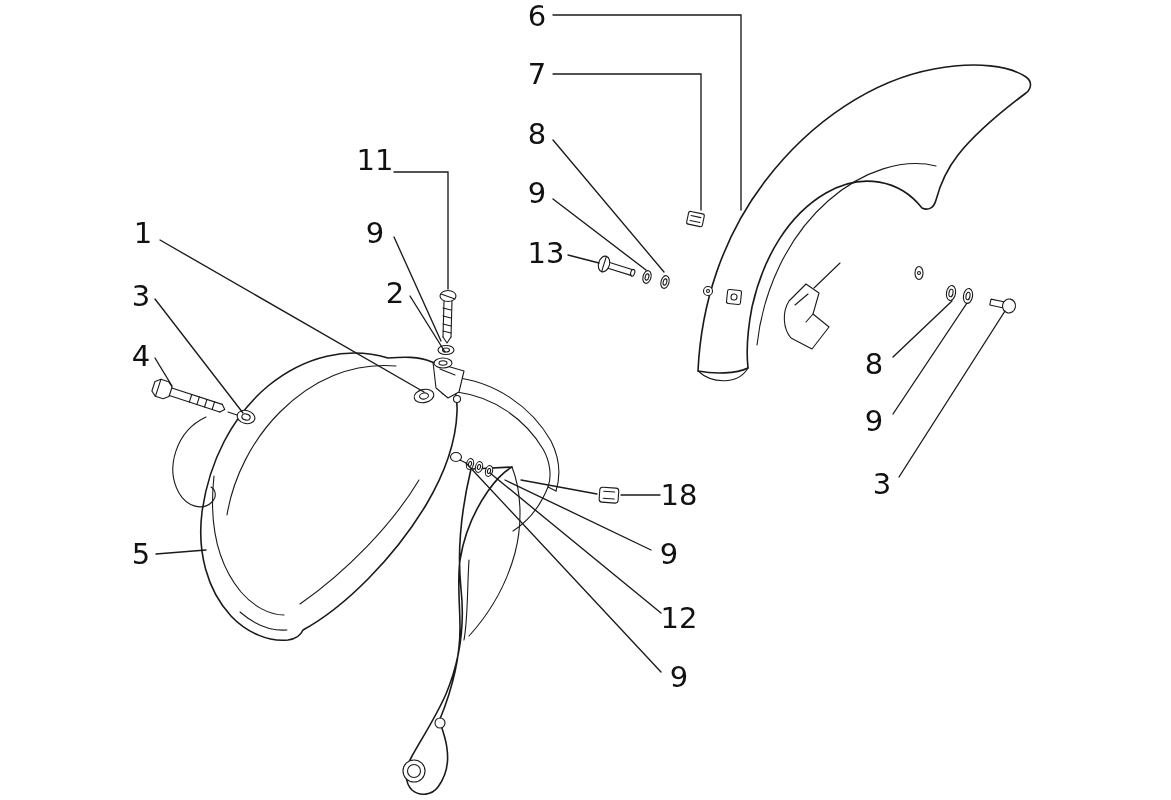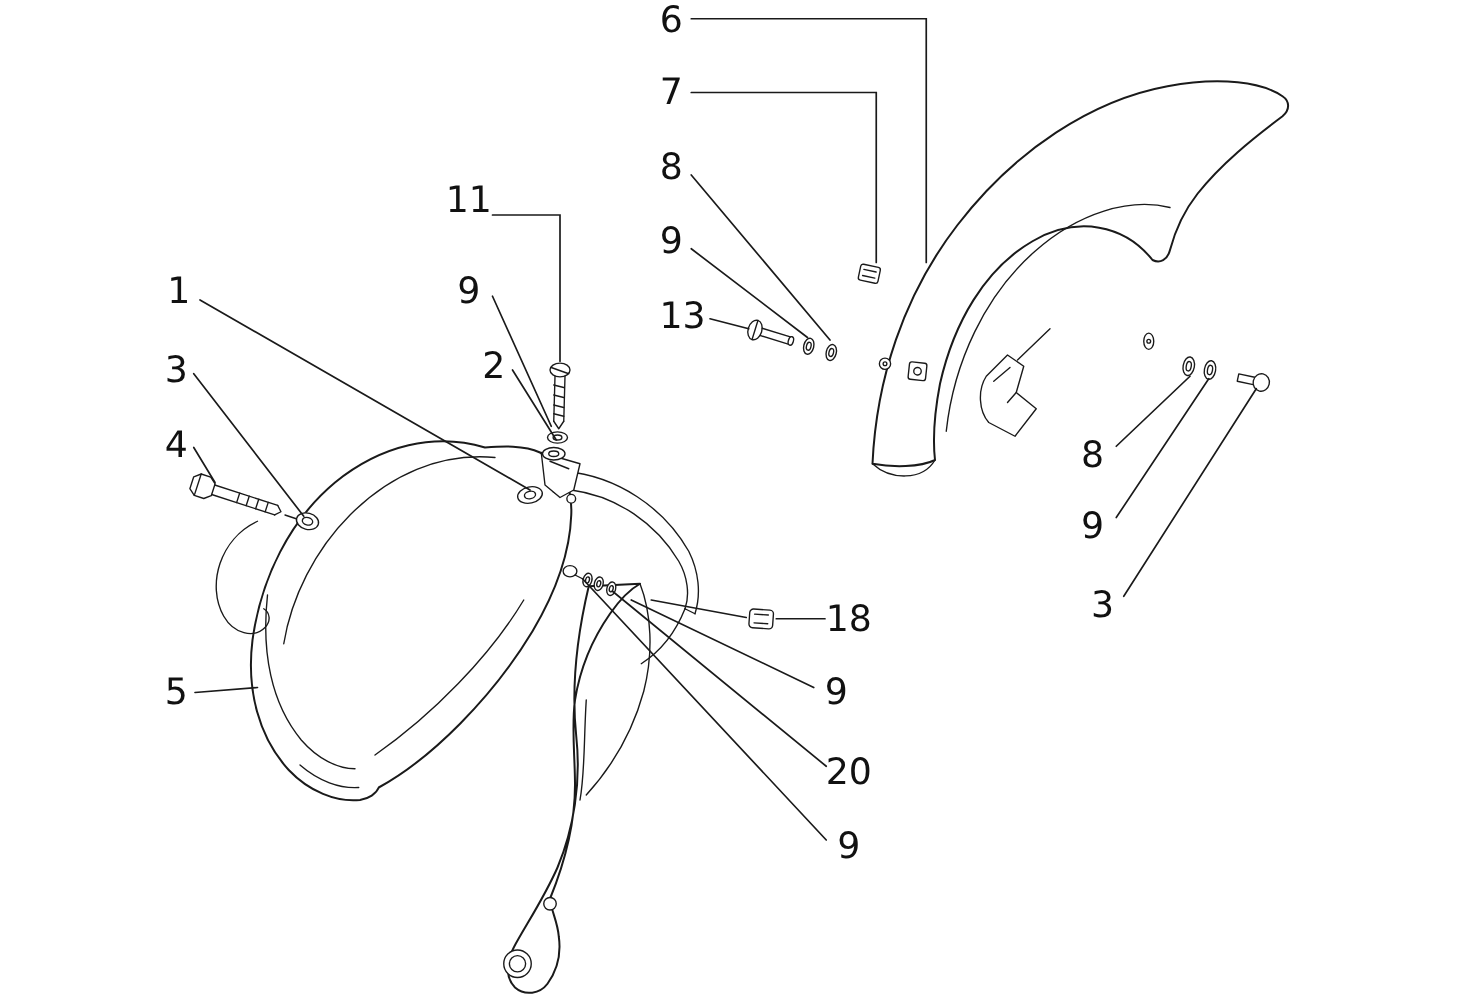--- a/index.html
+++ b/index.html
@@ -233,18 +233,18 @@
   <div class="callout" style="left:537px;top:16px">6</div>
   <div class="callout" style="left:537px;top:74px">7</div>
   <div class="callout" style="left:537px;top:134px">8</div>
   <div class="callout" style="left:537px;top:193px">9</div>
   <div class="callout" style="left:546px;top:253px">13</div>
   <div class="callout" style="left:375px;top:160px">11</div>
   <div class="callout" style="left:679px;top:495px">18</div>
   <div class="callout" style="left:882px;top:484px">3</div>
   <div class="callout" style="left:375px;top:233px">9</div>
   <div class="callout" style="left:679px;top:677px">9</div>
-  <div class="callout" style="left:679px;top:618px">20</div>
+  <div class="callout" style="left:679px;top:618px">12</div>
   <div class="callout" style="left:874px;top:364px">8</div>
   <div class="callout" style="left:874px;top:421px">9</div>
   <div class="callout" style="left:669px;top:554px">9</div>
 
 </div>
 
 </body></html>

